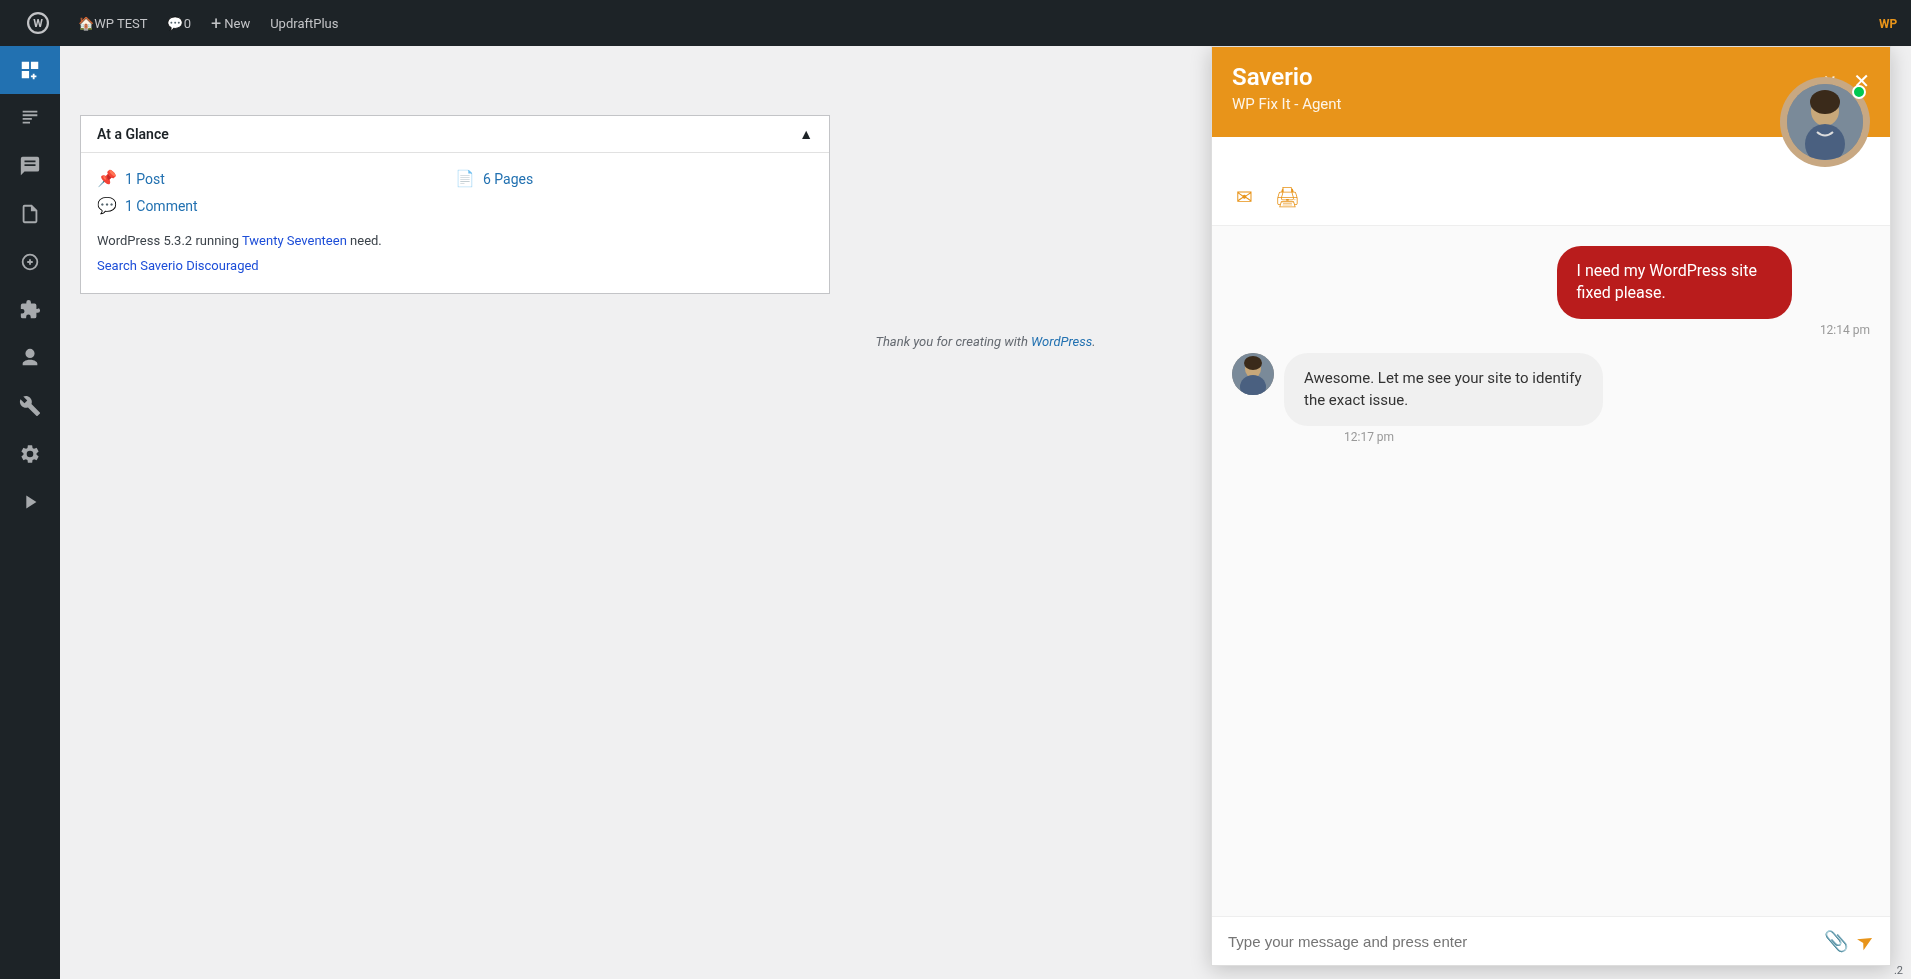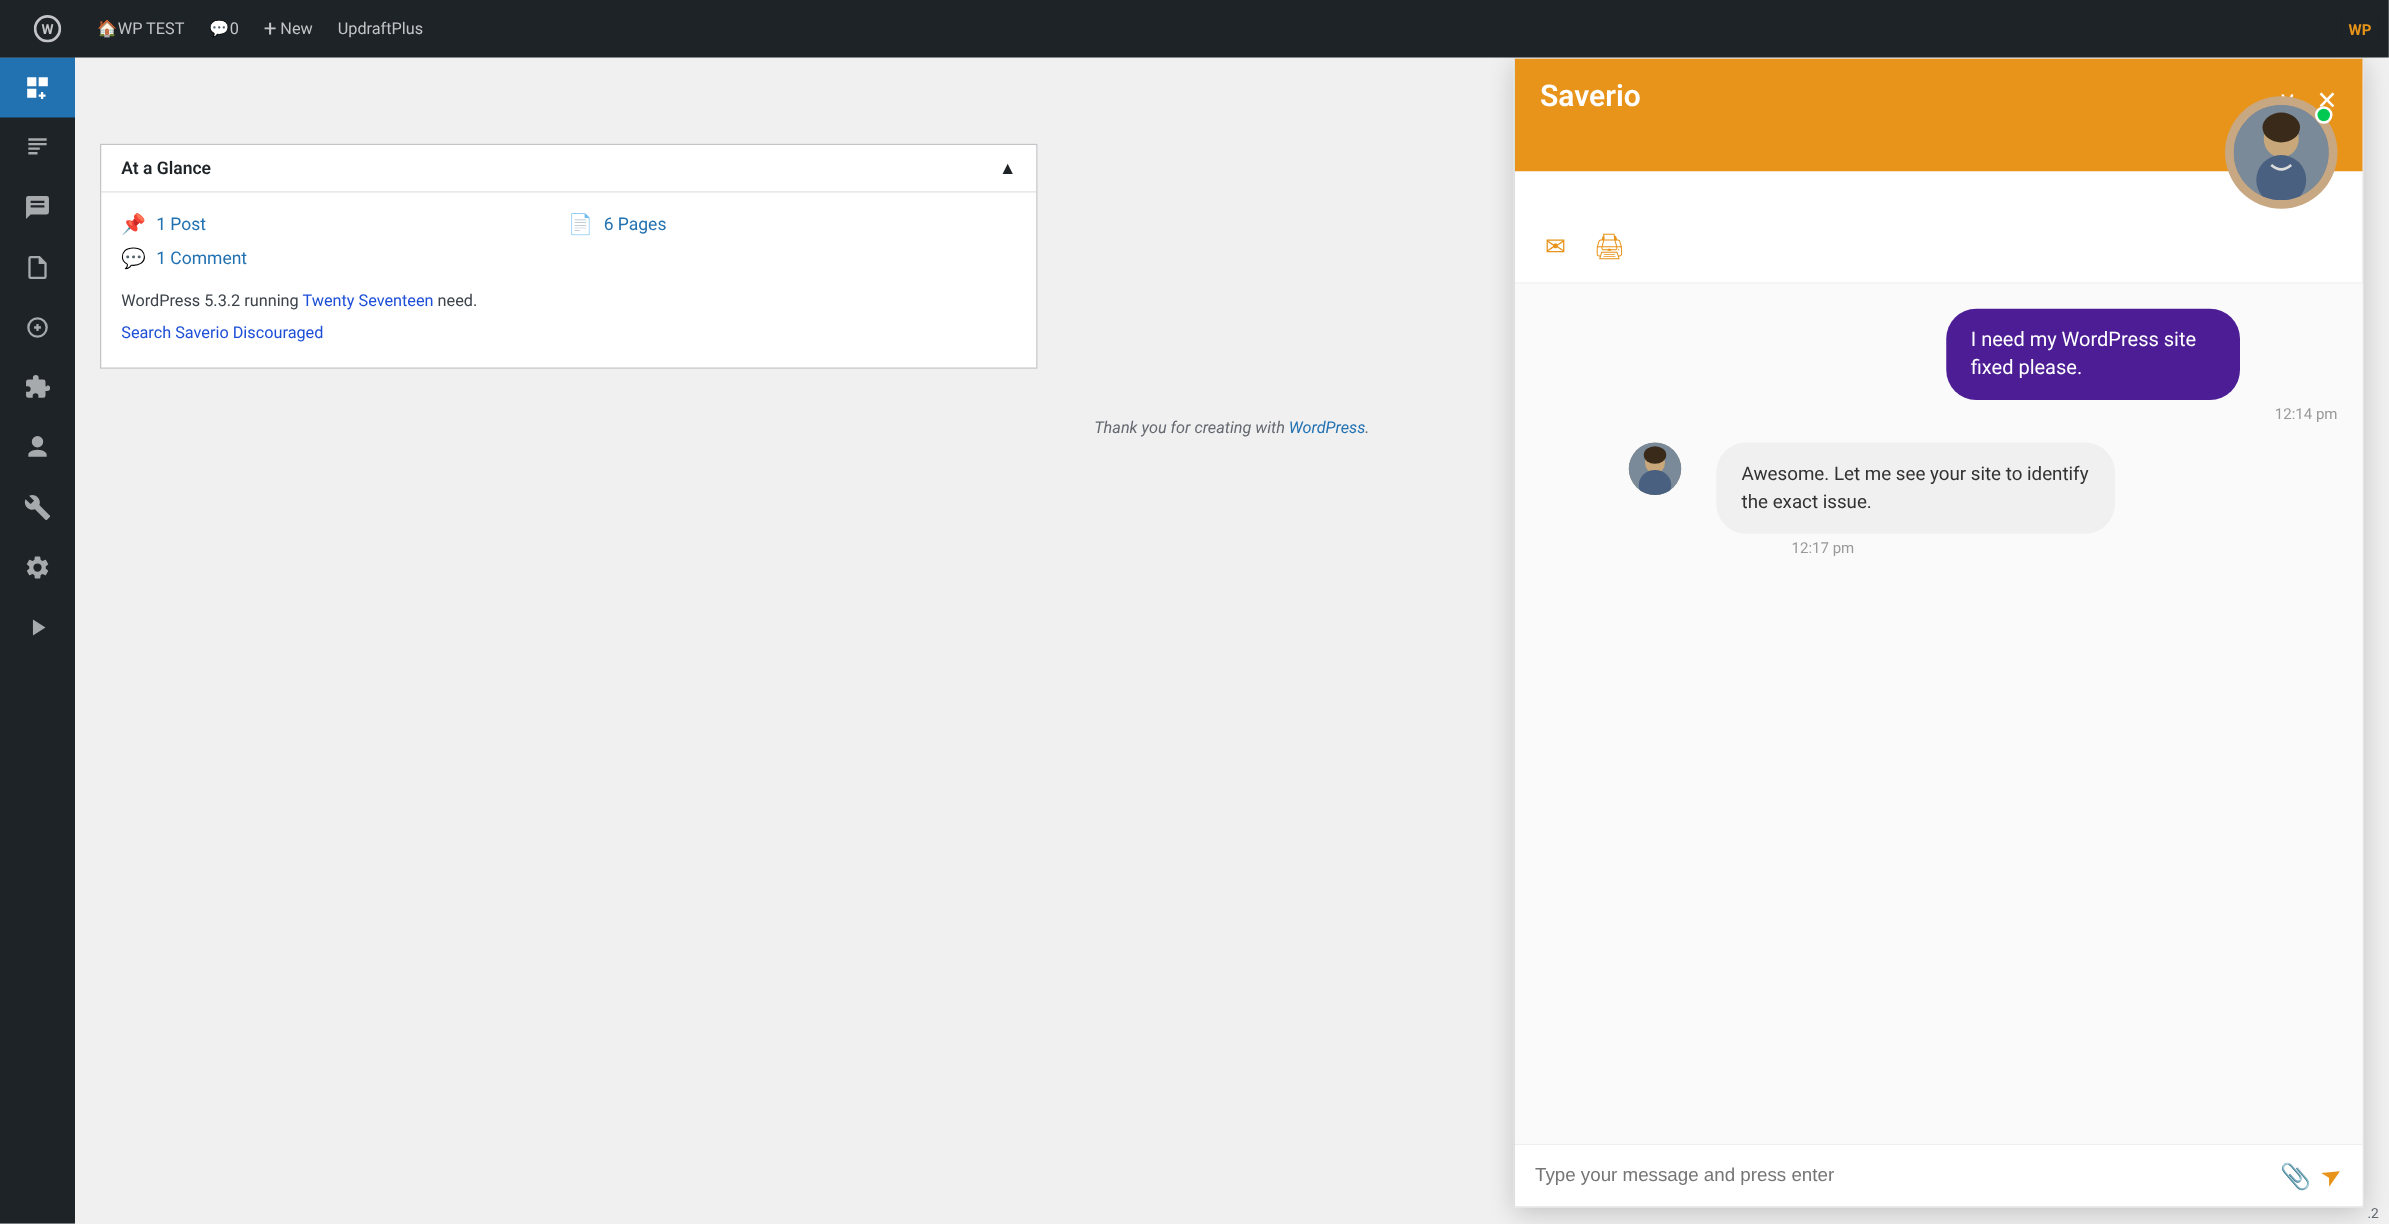--- a/index.html
+++ b/index.html
@@ -271,40 +271,39 @@
       display: flex;
       flex-direction: column;
       gap: 16px;
       background: #fafafa;
     }
     .msg-sent {
       display: flex;
       justify-content: flex-end;
     }
     .msg-sent .bubble {
-      background: #4c1d95;
+      background: #b91c1c;
       color: #fff;
       padding: 14px 20px;
       border-radius: 24px;
       font-size: 16px;
       max-width: 75%;
       line-height: 1.4;
     }
     .msg-time {
       text-align: right;
       font-size: 12px;
       color: #999;
       margin-top: 4px;
     }
     .msg-time.left { text-align: left; margin-left: 60px; }
     .msg-received {
       display: flex;
       align-items: flex-start;
-      gap: 28px;
-      justify-content: center;
+      gap: 10px;
     }
     .msg-avatar {
       width: 42px;
       height: 42px;
       border-radius: 50%;
       background: #888;
       flex-shrink: 0;
       overflow: hidden;
       display: flex;
       align-items: center;
@@ -518,20 +517,21 @@
       <span>Thank you for creating with </span><a href="#">WordPress</a><span>.</span>
     </div>
   </div>
 </div>
 
 <div id="chat-widget">
 
   <div class="chat-header">
     <div class="chat-header-info">
       <div class="chat-agent-name">Saverio</div>
+      <div class="chat-agent-title">WP Fix It - Agent</div>
     </div>
     <div class="chat-header-controls">
       <button class="chat-ctrl-btn">∨</button>
       <button class="chat-ctrl-btn">✕</button>
     </div>
 
     <div class="agent-avatar-container">
       <div class="agent-avatar-outer">
         <div class="agent-avatar-inner">
 

